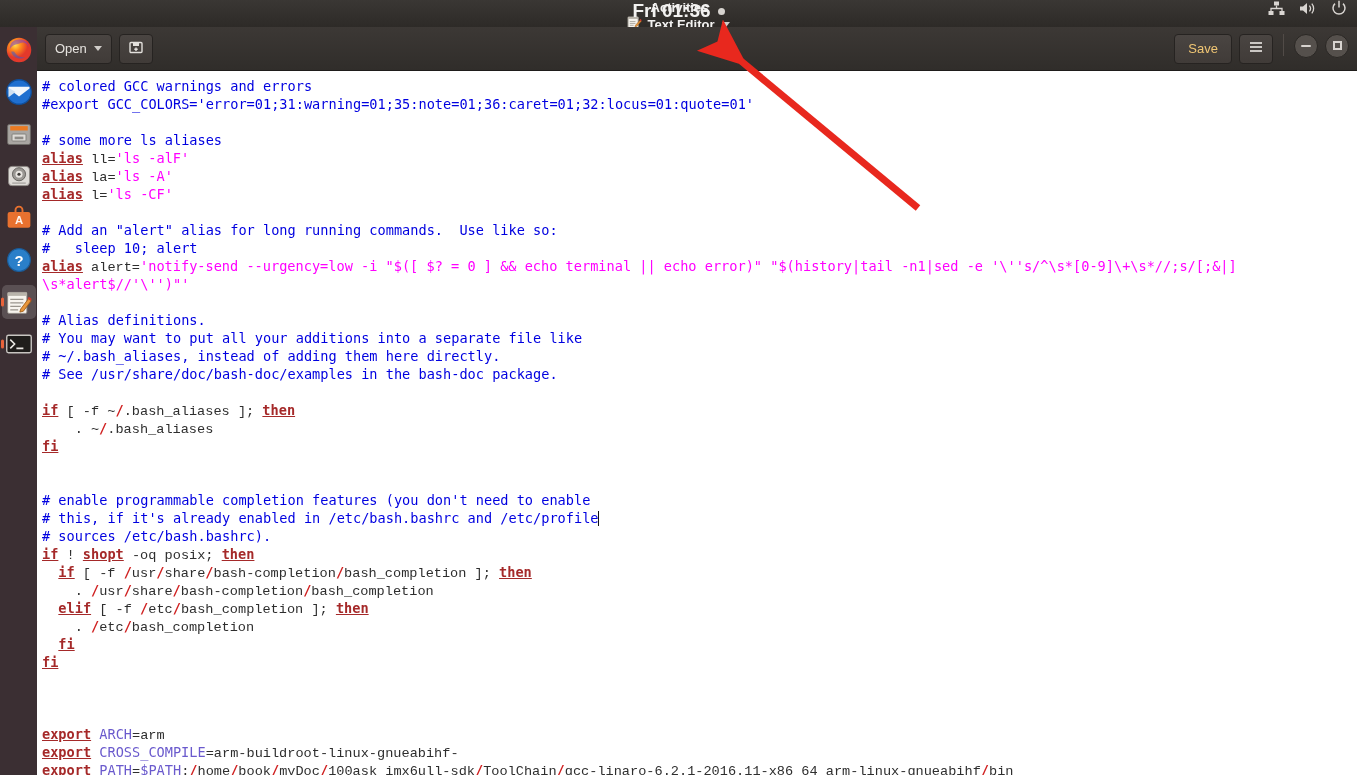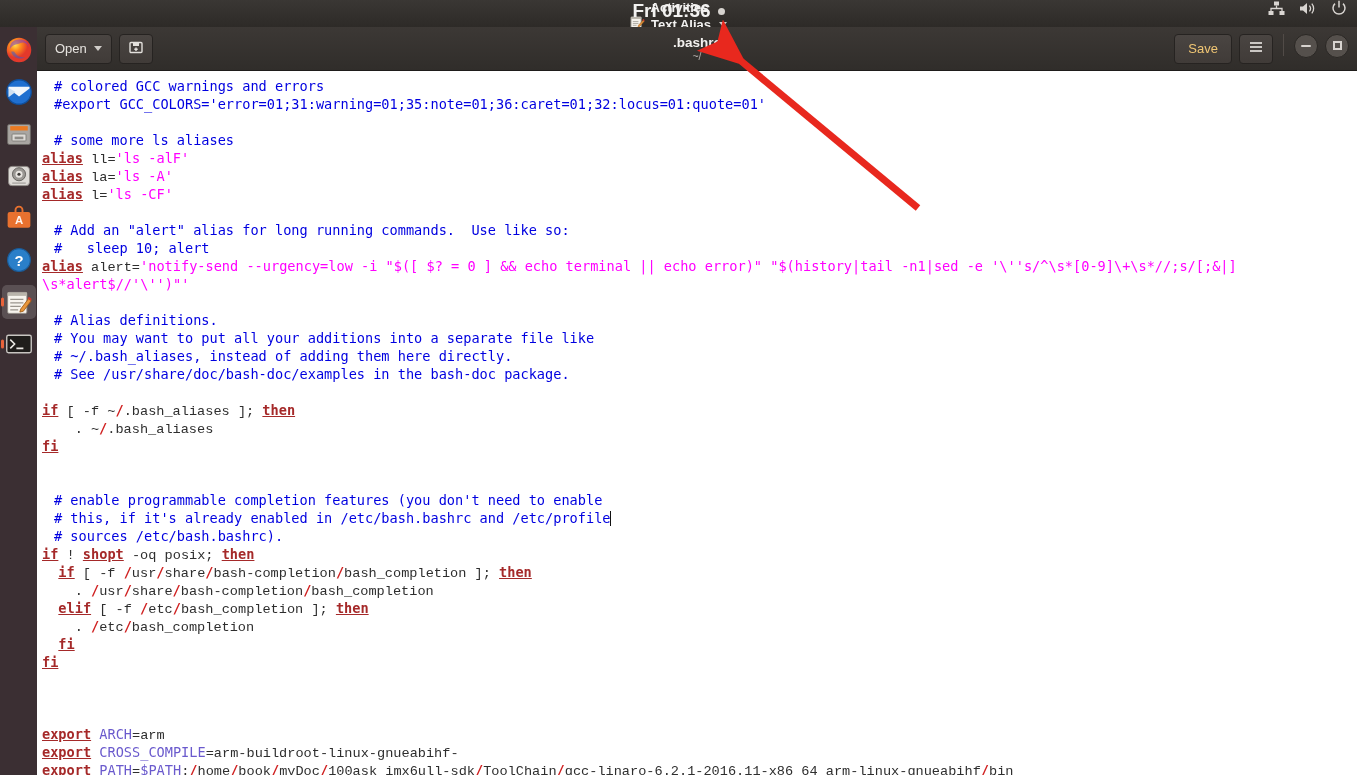--- a/index.html
+++ b/index.html
@@ -71,21 +71,21 @@
   
   #codearea{
     position:absolute; left:0; top:44px; width:1320px; height:704px;
     background:#ffffff; overflow:hidden;
     font-family:"DejaVu Sans Mono","Liberation Mono",monospace;
     font-size:13.6px; line-height:18px;
     padding:6px 0 0 5px;
     white-space:pre;
   }
   .ln{ height:18px; }
-  .cm{ color:#0000e0;margin-left:12px; }              
+  .cm{ color:#0000e0; }              
   .kw{ color:#a52929; font-weight:bold;text-decoration:underline; }  
   .str{ color:#ff00ff;margin-top:19px; }             
   .var{ color:#6a5acd; }             
   .sl{ color:#d02020; font-weight:bold; } 
   .pl{ color:#2e2e2e;font-family:Liberation Mono, monospace; }              
   .caret-txt{ display:inline-block; width:1px; height:15px; background:#111;
     vertical-align:-3px; margin-left:-1px;}
 
   
   #arrow{ position:absolute; left:0; top:0; width:1357px; height:775px; pointer-events:none; }
@@ -103,21 +103,21 @@
         <rect x="1" y="2" width="11" height="2.2" fill="#b9b4ab"></rect>
         <g stroke="#9a958d" stroke-width="0.8">
           <line x1="3" y1="7" x2="9" y2="7"></line>
             <line x1="3" y1="9" x2="9" y2="9"></line>
             <line x1="3" y1="11" x2="7" y2="11"></line>
         </g>
         <path d="M9 11 L14 5.5 L15.2 6.7 L10.2 12.2 L8.6 12.6 Z" fill="#e8963a" stroke="#9e5d18" stroke-width="0.6"></path>
         <path d="M13.8 4.8 L15.2 6.2" stroke="#cf3b2e" stroke-width="1.6"></path>
       </svg>
     </span>
-    <span class="appname">Text Alias</span>
+    <span class="appname">Text Editor</span>
     <span class="caret"></span>
   </div>
 
   <div id="clockwrap">
     <span id="clock">
       <span>Fri 01:36</span>
       <span class="dot"></span>
     </span>
   </div>
 
@@ -257,24 +257,20 @@
     <div class="hb-btn" id="savedoc">
       <span>
         <svg width="16" height="16" viewBox="0 0 16 16">
           <rect x="2" y="3.5" width="12" height="10" rx="1" fill="none" stroke="#e3e0dc" stroke-width="1.4"></rect>
           <rect x="5" y="3.5" width="6" height="3.5" fill="#e3e0dc"></rect>
           <path d="M8 8.6 V12 M6.3 10.3 H9.7" stroke="#e3e0dc" stroke-width="1.4"></path>
         </svg>
       </span>
     </div>
 
-    <div id="titlebox">
-      <div id="doctitle">.bashrc</div>
-      <div id="docsub">~/</div>
-    </div>
 
     <div id="hb-right">
       <div class="hb-btn" id="savebtn">
         <span>Save</span>
       </div>
       <div class="hb-btn" id="menubtn">
         <span>
           <svg width="16" height="14" viewBox="0 0 16 14">
             <g stroke="#e3e0dc" stroke-width="1.7">
               <line x1="2" y1="3" x2="14" y2="3"></line>

